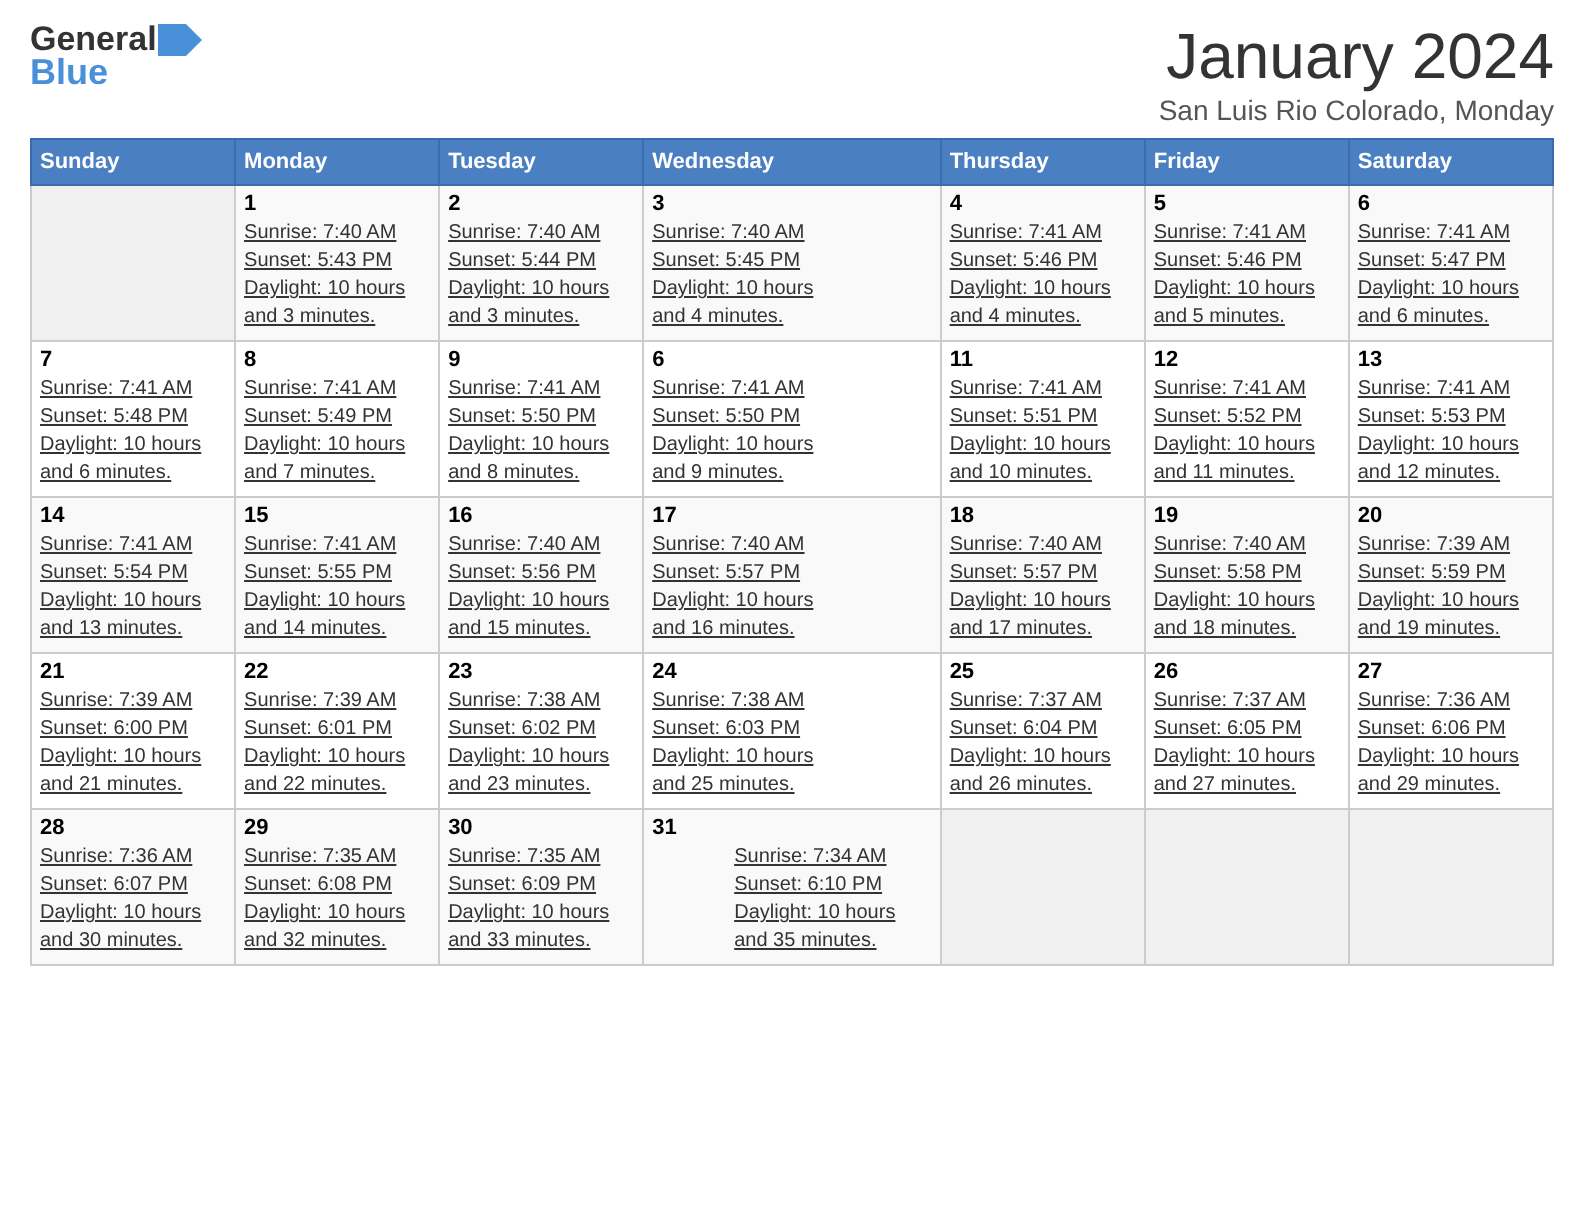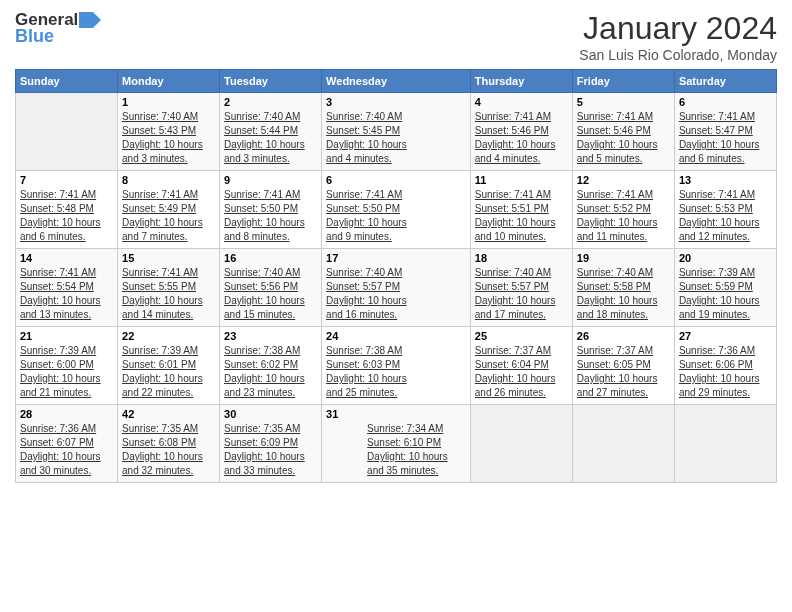--- a/index.html
+++ b/index.html
@@ -310,21 +310,21 @@
         </tr>
         <tr>
           <td>
             <span class="day-number">28</span>
             <div class="day-info" style="white-space: pre-line;">Sunrise: 7:36 AM
 Sunset: 6:07 PM
 Daylight: 10 hours
 and 30 minutes.</div>
           </td>
           <td>
-            <span class="day-number">42</span>
+            <span class="day-number">29</span>
             <div class="day-info" style="white-space: pre-line;">Sunrise: 7:35 AM
 Sunset: 6:08 PM
 Daylight: 10 hours
 and 32 minutes.</div>
           </td>
           <td>
             <span class="day-number">30</span>
             <div class="day-info" style="white-space: pre-line;">Sunrise: 7:35 AM
 Sunset: 6:09 PM
 Daylight: 10 hours

